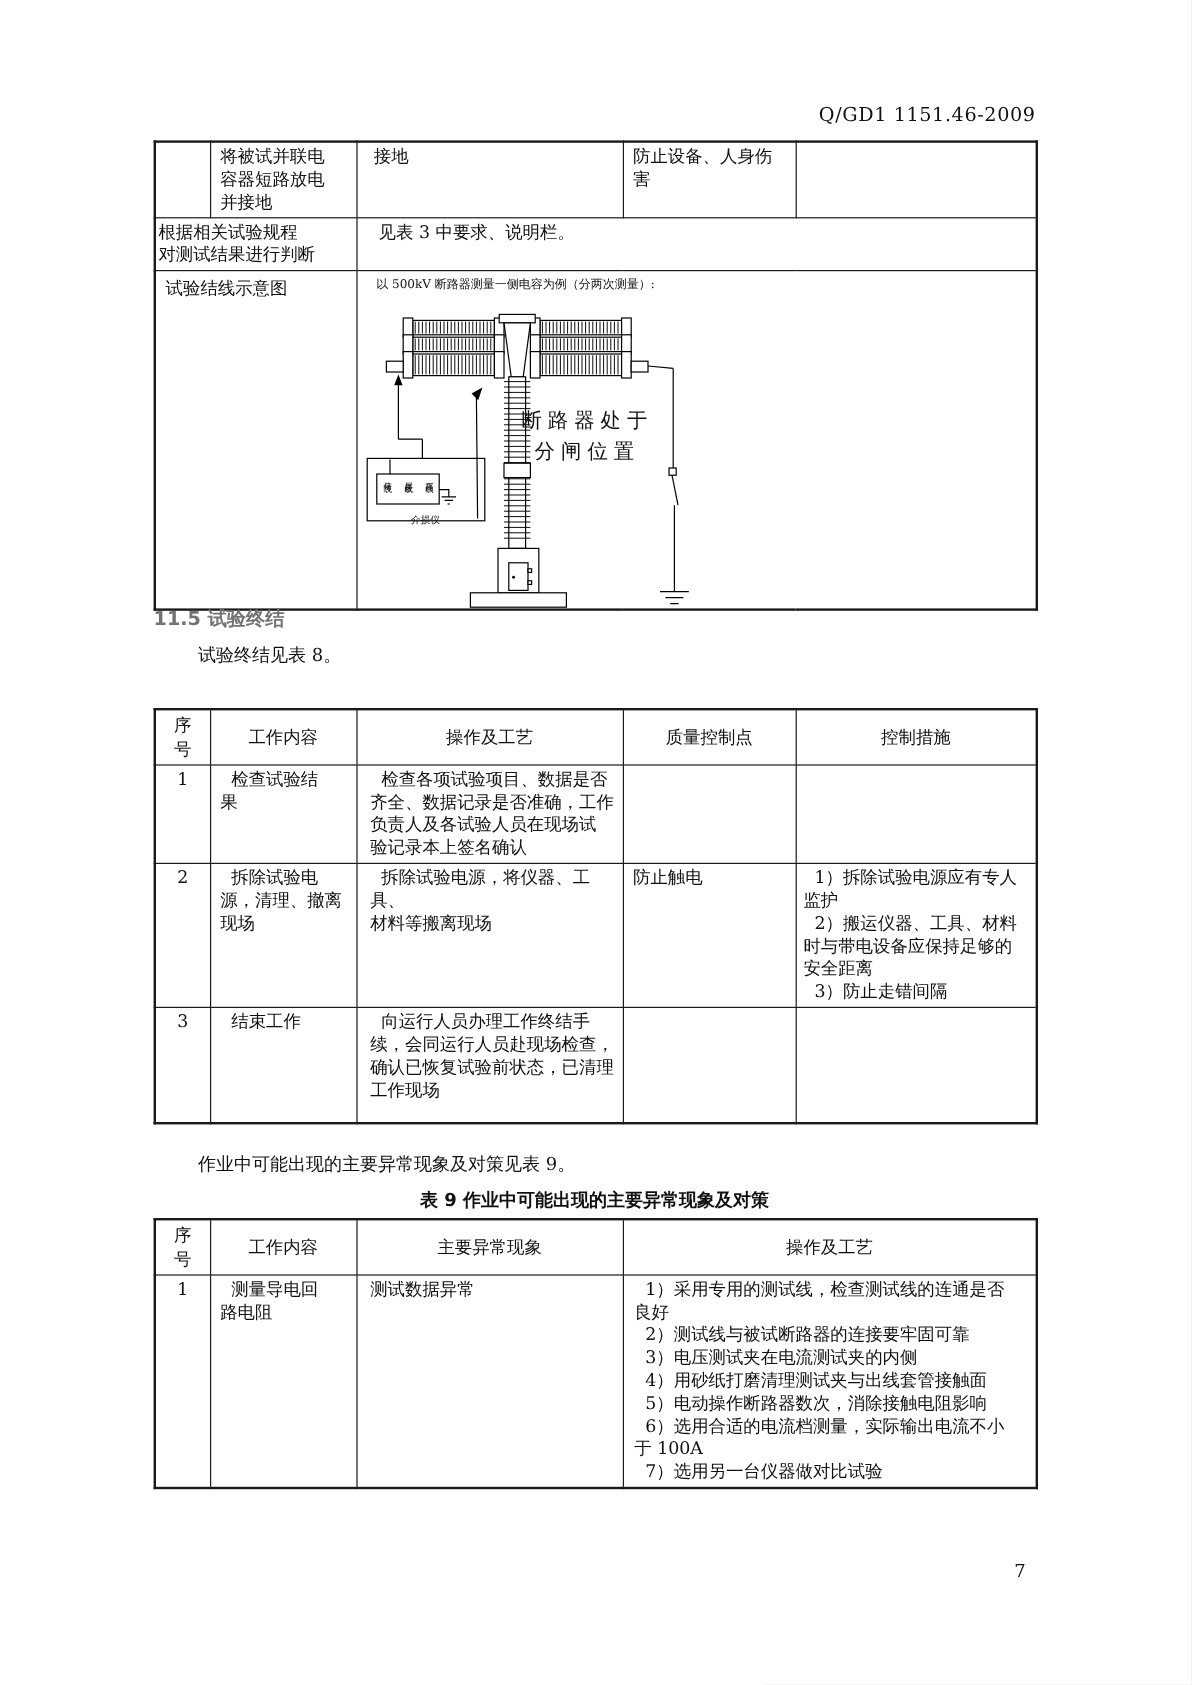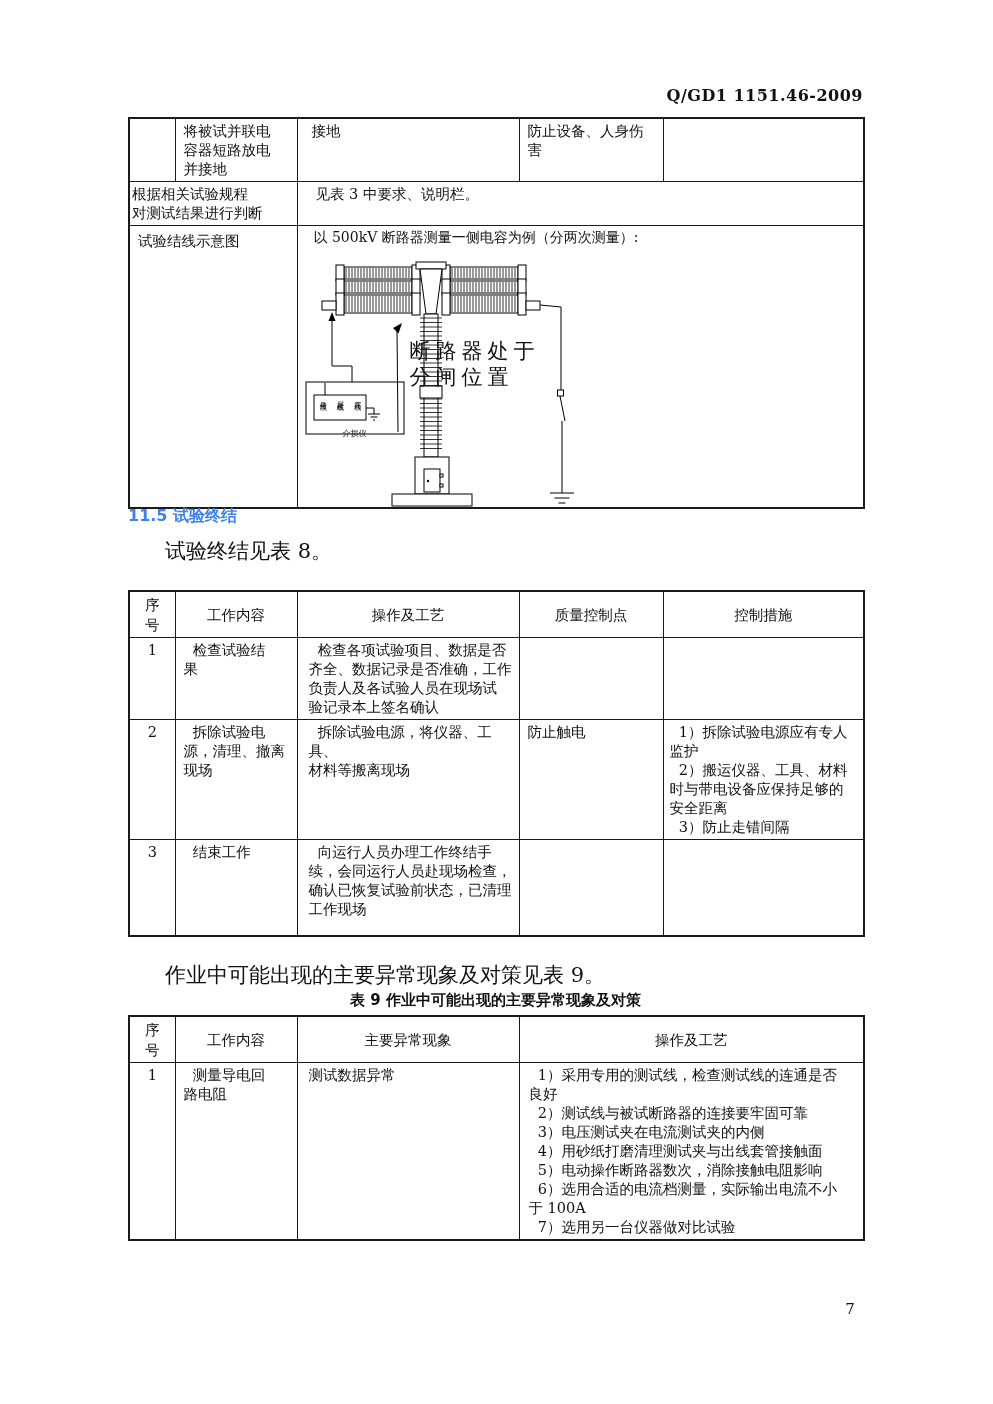--- a/index.html
+++ b/index.html
@@ -1,40 +1,40 @@
 <!DOCTYPE html>
 <html><head>
 <meta charset="utf-8">
 <style>
   html,body{margin:0;padding:0;background:#e8e8e8;}
   .page{
     position:relative;width:993px;height:1404px;margin:0 auto;background:#ffffff;
     font-family:"DejaVu Serif","Liberation Serif",serif;color:#111;overflow:hidden;
   }
-  .hdr{position:absolute;top:86px;left:0;width:863px;text-align:right;font-size:16px;letter-spacing:.5px;font-weight:bold;}
+  .hdr{position:absolute;top:86px;left:0;width:863px;text-align:right;font-size:16px;letter-spacing:.5px;}
   .pagenum{position:absolute;top:1300px;left:820px;width:60px;text-align:center;font-size:15px;}
   table{border-collapse:collapse;table-layout:fixed;position:absolute;left:128px;}
   td,th{border:1px solid #1a1a1a;vertical-align:top;font-size:14.5px;line-height:19px;
         font-weight:normal;padding:3px 8px 2px 8px;overflow:hidden;}
   table{border:2px solid #1a1a1a;}
   .pre{white-space:pre-wrap;}
   .seq{text-align:center;padding-left:2px;padding-right:2px;}
   th{vertical-align:middle;text-align:center;white-space:pre-wrap;line-height:20px;}
   .ctr{}
   .heading{position:absolute;left:128px;font-family:"DejaVu Sans","Liberation Sans",sans-serif;
-           font-weight:bold;color:#3b82f6;}
-  .para{position:absolute;left:165px;font-size:21px;text-align:right;}
+           font-weight:bold;color:#737373;}
+  .para{position:absolute;left:165px;font-size:15px;text-align:right;}
   .tbl-title{position:absolute;left:128px;width:735px;text-align:center;
              font-family:"DejaVu Sans","Liberation Sans",sans-serif;font-weight:bold;font-size:15px;}
   
   .diagcell{padding:0;position:relative;}
   .diag-wrap{position:relative;width:565px;height:281px;}
-  .diag-intro{position:absolute;left:16px;top:2px;font-size:14px;white-space:nowrap;}
-  .diag-note{position:absolute;left:112px;top:112px;width:160px;text-align:left;
-             font-size:21px;line-height:26px;letter-spacing:5px;}
+  .diag-intro{position:absolute;left:16px;top:2px;font-size:10px;white-space:nowrap;}
+  .diag-note{position:absolute;left:112px;top:112px;width:160px;text-align:center;
+             font-size:17px;line-height:26px;letter-spacing:5px;}
   .diag-svg{position:absolute;left:0;top:0;}
   .diag-svg rect,.diag-svg polygon.box{fill:#fff;stroke:#000;stroke-width:1;}
   .diag-svg line,.diag-svg polyline{stroke:#000;stroke-width:1;fill:none;}
   .diag-svg polygon.arrow{fill:#000;stroke:none;}
   g.comb line{stroke:#000;stroke-width:0.8;}
   .inst-labels{position:absolute;left:16px;top:170px;width:52px;height:24px;
                display:flex;justify-content:space-around;align-items:flex-start;}
   .inst-labels span{writing-mode:vertical-lr;font-size:7px;line-height:7px;letter-spacing:1px;}
   .inst-caption{position:absolute;left:8px;top:198px;width:98px;text-align:center;font-size:8px;}
 </style>

